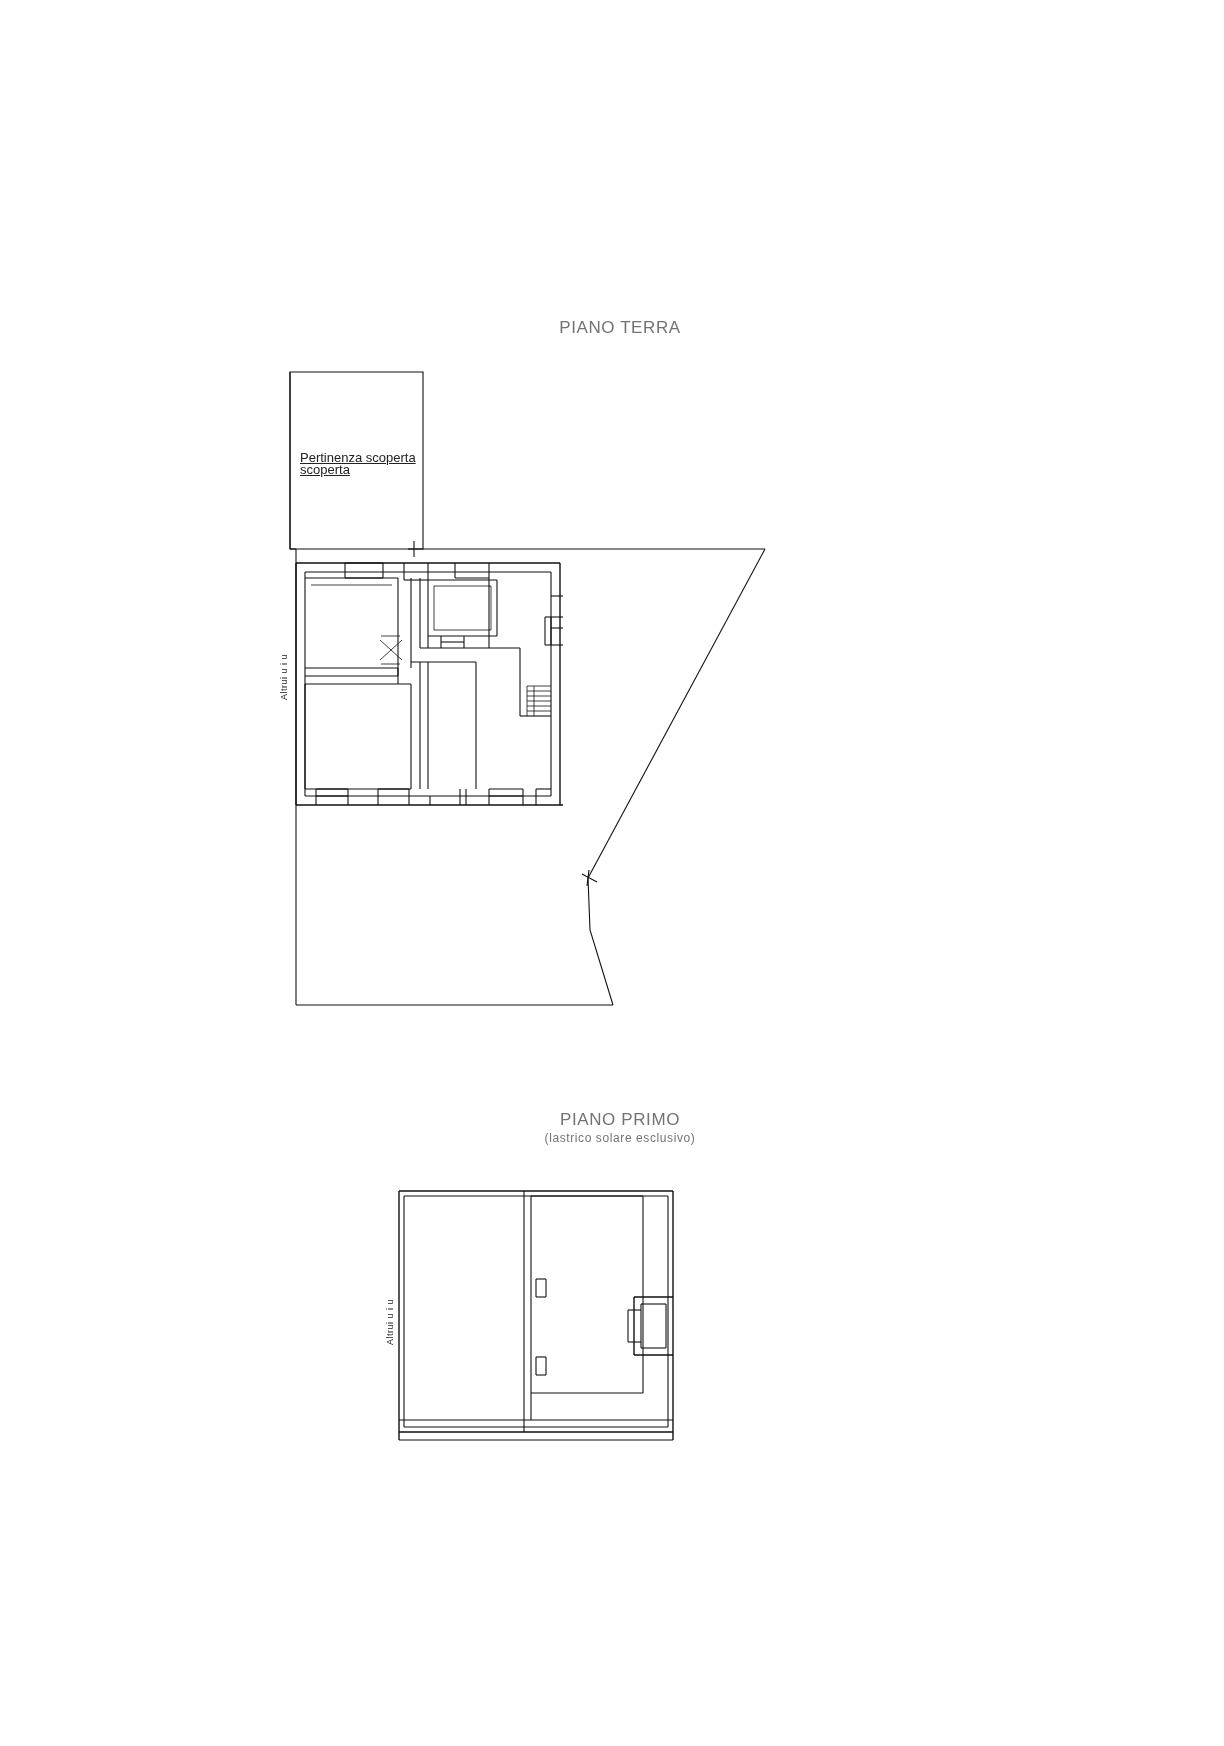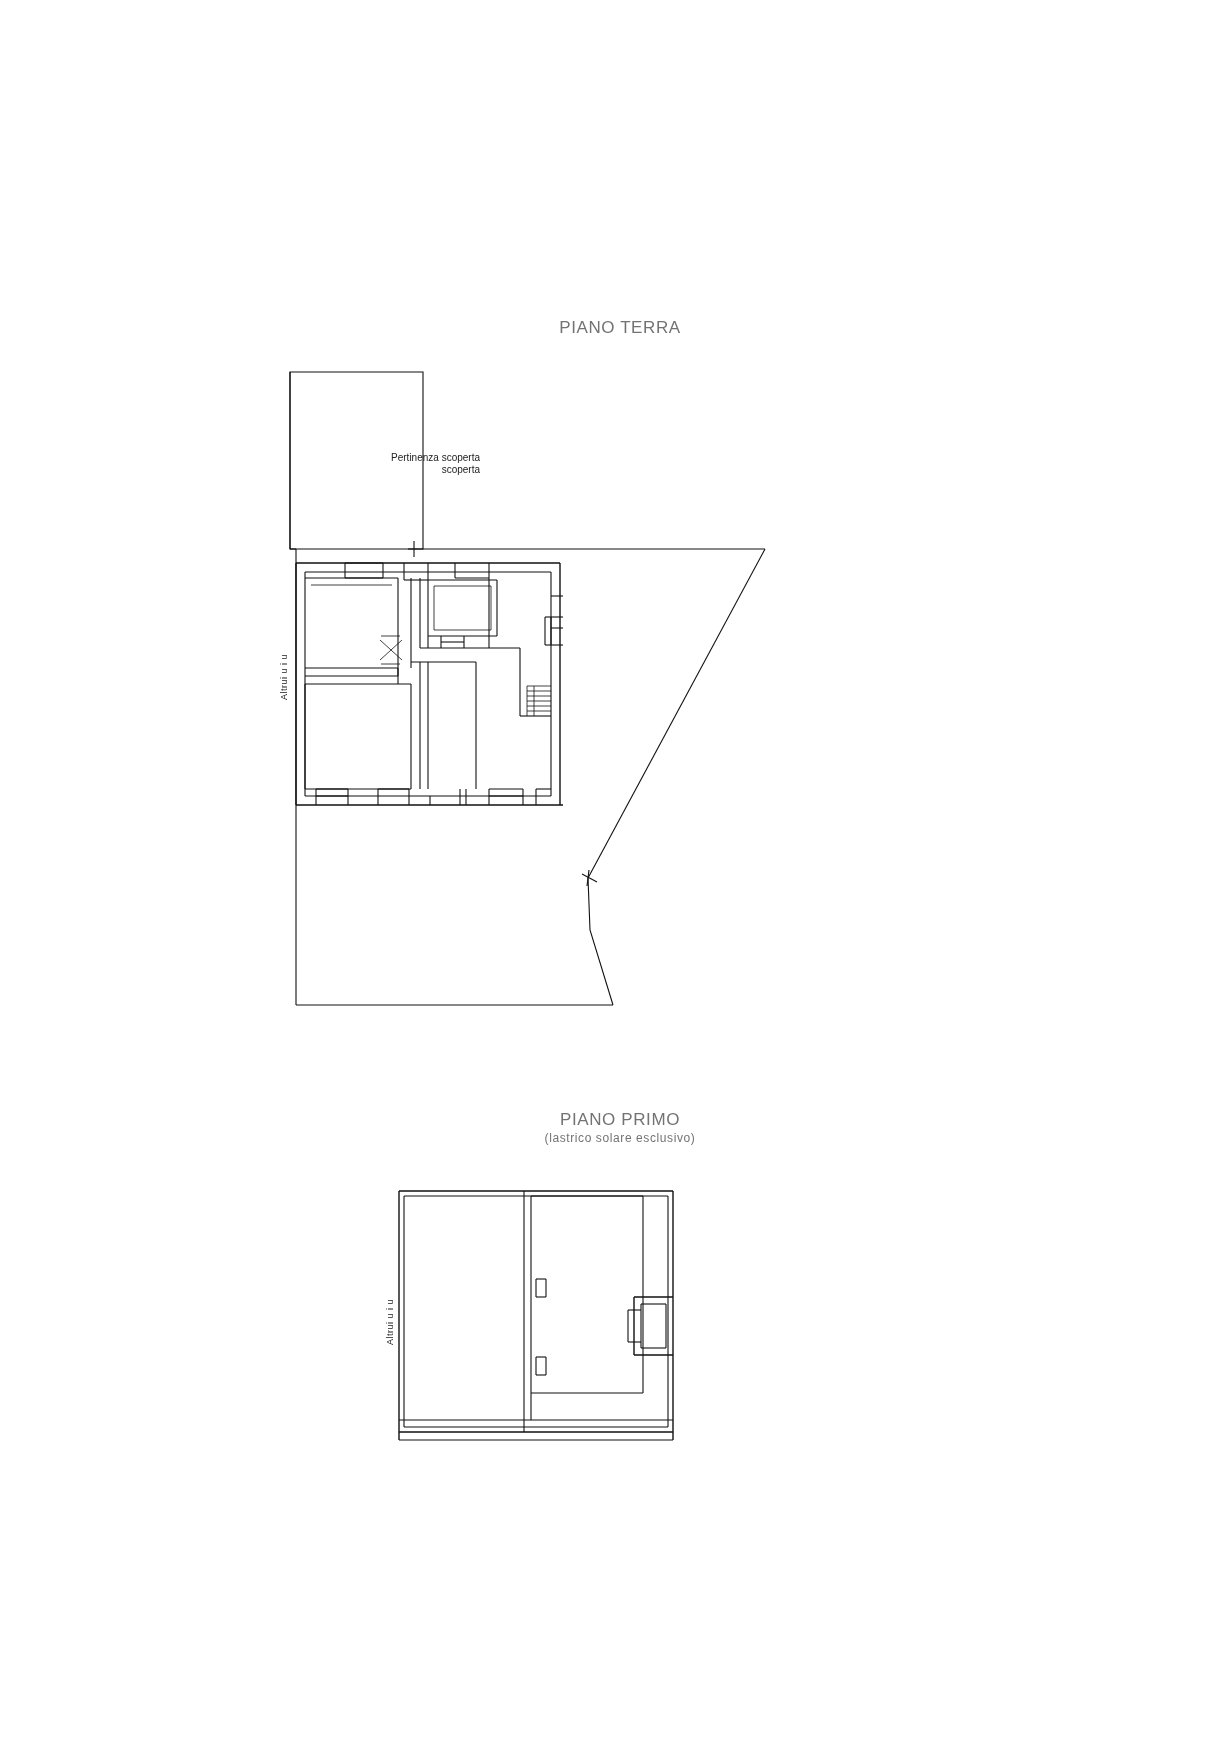--- a/index.html
+++ b/index.html
@@ -62,24 +62,25 @@
   }
   #vlabel-first {
     left: 385px;
     top: 1345px;
   }
   .courtyard-label {
     position: absolute;
     left: 300px;
     top: 452px;
     width: 180px;
-    text-align: right;
-    font-size: 10px;
+    text-align: left;
+    font-size: 13px;
     line-height: 12px;
     color: #222222;
+    text-decoration: underline;
   }
   svg {
     position: absolute;
     left: 0;
     top: 0;
     width: 1224px;
     height: 1746px;
     pointer-events: none;
   }
   .ln {

